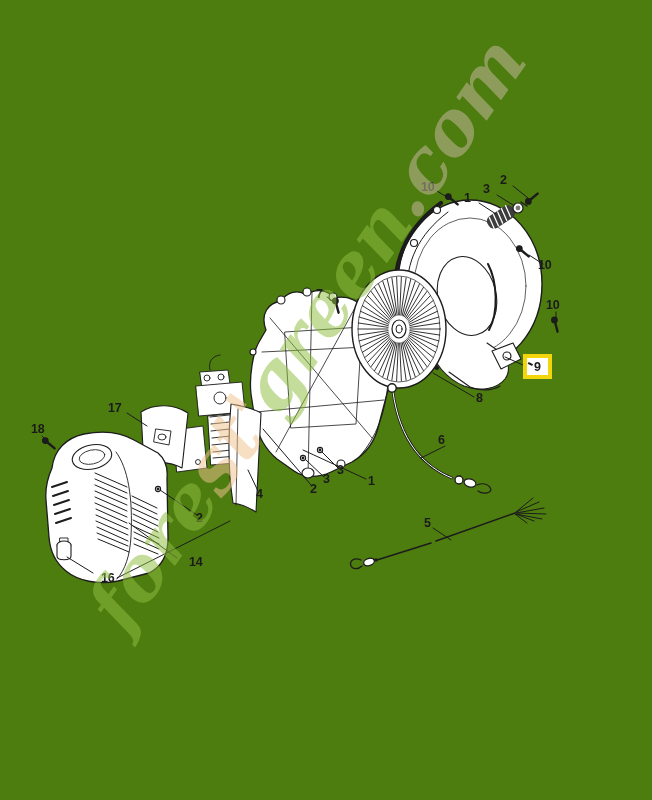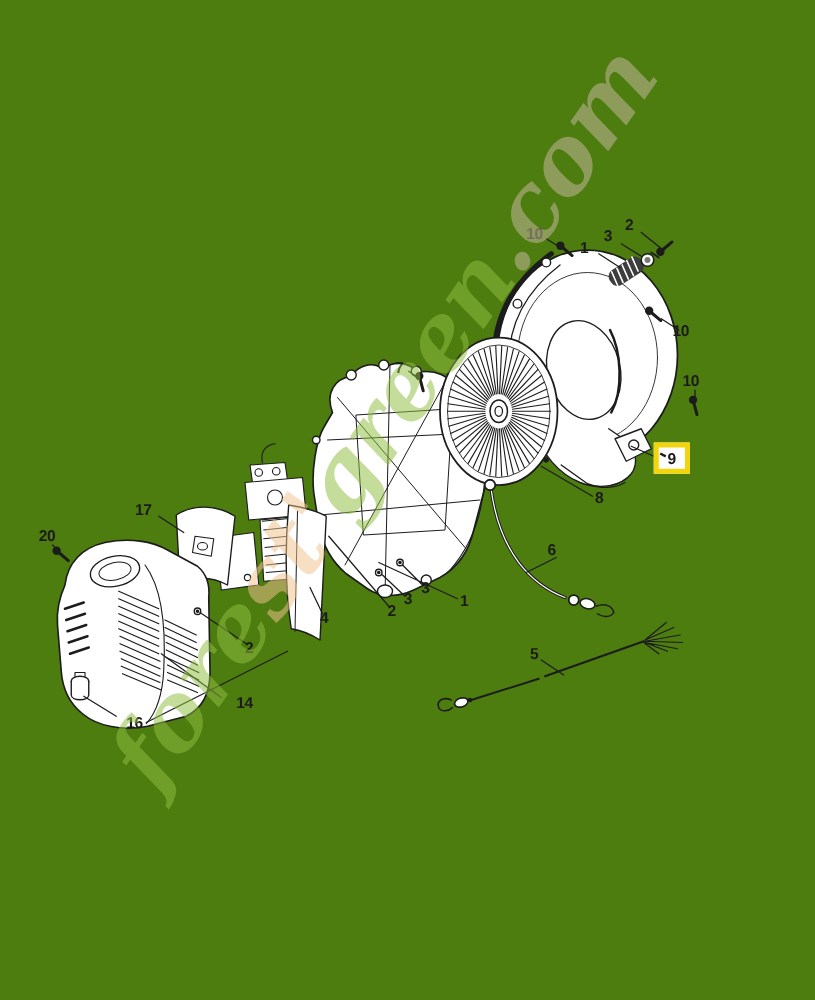--- a/index.html
+++ b/index.html
@@ -229,21 +229,21 @@
   <div class="plabel" style="left:424px;top:517px">5</div>
   <div class="plabel" style="left:368px;top:475px">1</div>
   <div class="plabel" style="left:310px;top:483px">2</div>
   <div class="plabel" style="left:337px;top:464px">3</div>
   <div class="plabel" style="left:323px;top:473px">3</div>
   <div class="plabel" style="left:256px;top:488px">4</div>
   <div class="plabel" style="left:189px;top:556px">14</div>
   <div class="plabel" style="left:196px;top:512px">2</div>
   <div class="plabel" style="left:101px;top:572px">16</div>
   <div class="plabel" style="left:108px;top:402px">17</div>
-  <div class="plabel" style="left:31px;top:423px">20</div>
+  <div class="plabel" style="left:31px;top:423px">18</div>
 
   <div class="hl-box">
     <span class="tick"></span>
     <span>9</span>
   </div>
 
   <svg class="wm" width="652" height="800" viewBox="0 0 652 800">
     <text transform="translate(126,636) rotate(-55)" font-family="DejaVu Serif, serif" font-style="italic" font-weight="bold" font-size="74" letter-spacing="0"><tspan fill="#8fbf3f">fore</tspan><tspan fill="#f0c28e">st'</tspan><tspan fill="#8fbf3f">green</tspan><tspan fill="#c8baa1">.com</tspan></text>
   </svg>
 </div>

